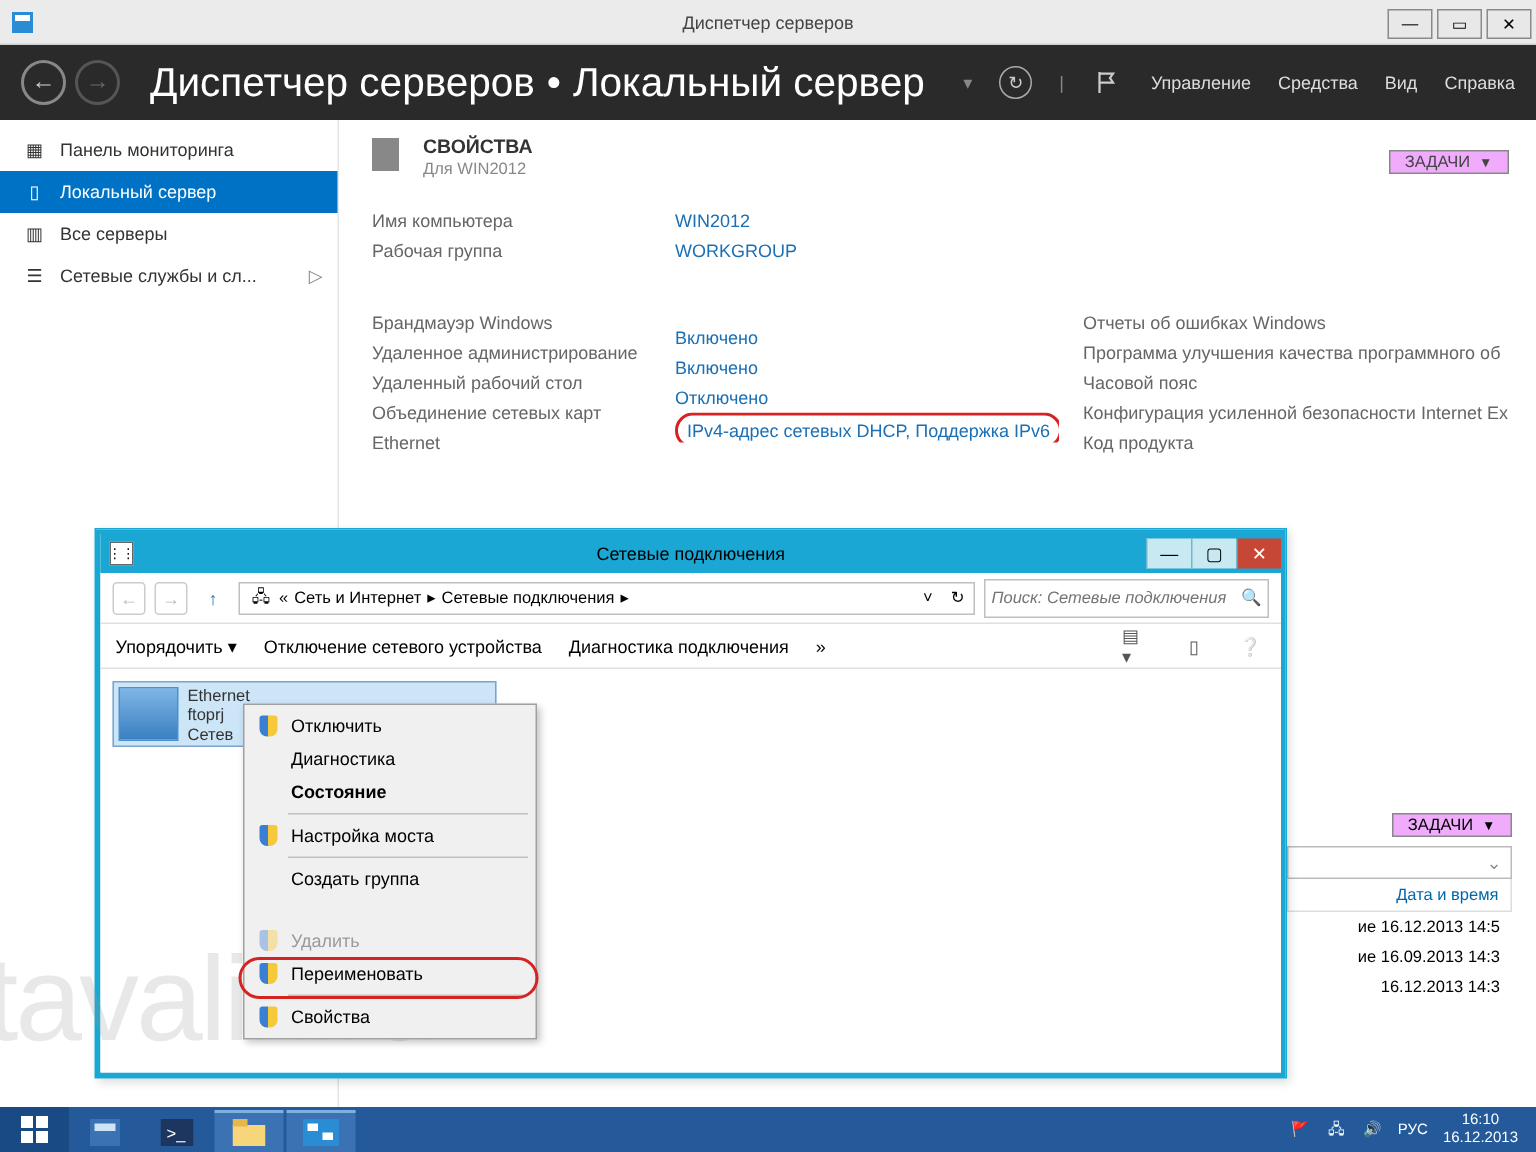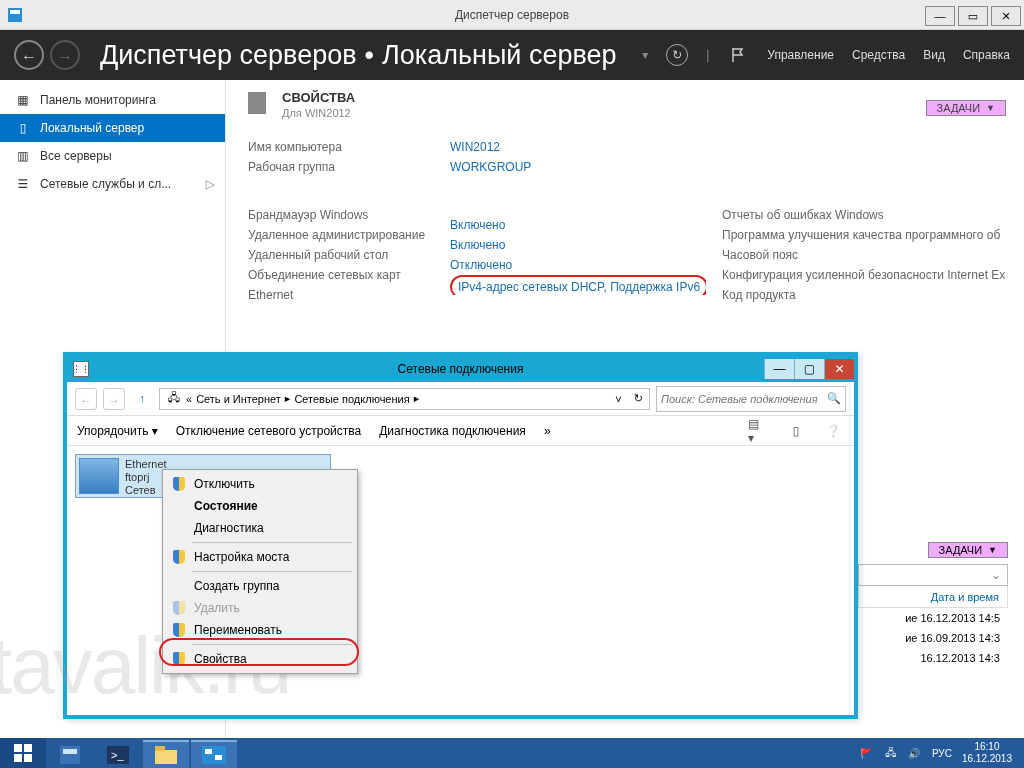--- a/index.html
+++ b/index.html
@@ -62,21 +62,21 @@
 .nc-tool .sp { flex:1; }
 .nc-tool .ti { width:20px; height:20px; display:flex; align-items:center; justify-content:center; color:#555; }
 .nc-body { flex:1; background:#fff; position:relative; padding:8px; }
 .nc-adapter { width: 256px; height: 44px; border:1px solid #7da2ce; background:#cde6f7; display:flex; padding:3px; gap:6px; }
 .nc-adapter .aicon { width:40px; height:36px; background:linear-gradient(#7fb6e6,#3a7fc1); border:1px solid #4d8fcf; }
 .nc-adapter .atxt { font-size:11px; line-height:13px; color:#333; }
 .nc-adapter .atxt .n { font-weight:400; }
 
 .ctx-menu { position:absolute; left:162px; top:469px; width:196px; background:#f0f0f0; border:1px solid #a0a0a0; box-shadow:2px 2px 5px rgba(0,0,0,.25); padding:3px; font-size:12px; z-index:100; }
 .ctx-menu .mi { height:22px; display:flex; align-items:center; padding-left:28px; position:relative; }
-.ctx-menu .mi.disabled { color:#9a9a9a; }
+.ctx-menu .mi.disabled { color:#9a9a9a;margin-top:19px; }
 .ctx-menu .mi .mic { position:absolute; left:5px; width:16px; height:16px; display:flex; align-items:center; justify-content:center; }
 .ctx-menu .mi.bold { font-weight:700; }
 .ctx-menu .sep { height:1px; background:#c0c0c0; margin:3px 2px 3px 26px; }
 .ctx-menu .mi.ovaled { }
 .props-oval { position:absolute; left:159px; top:638px; width:200px; height:28px; border:2.5px solid #d62222; border-radius:14px; z-index:101; pointer-events:none; }
 
 
 .tasks-right { position:absolute; right:18px; }
 .events-panel { position:absolute; top:542px; left:858px; right:16px; }
 .events-head { display:flex; align-items:center; }
@@ -281,25 +281,25 @@
  </div>
 </div>
 
 <div class="ctx-menu">
   <div class="mi">
       <span class="mic">
         <span class="shield"></span>
       </span>
       <span>Отключить</span>
     </div>
+  <div class="mi">
+      <span>Диагностика</span>
+    </div>
   <div class="mi bold">
       <span>Состояние</span>
-    </div>
-  <div class="mi">
-      <span>Диагностика</span>
     </div>
   <div class="sep"></div>
   <div class="mi">
       <span class="mic">
         <span class="shield"></span>
       </span>
       <span>Настройка моста</span>
     </div>
   <div class="sep"></div>
   <div class="mi">

